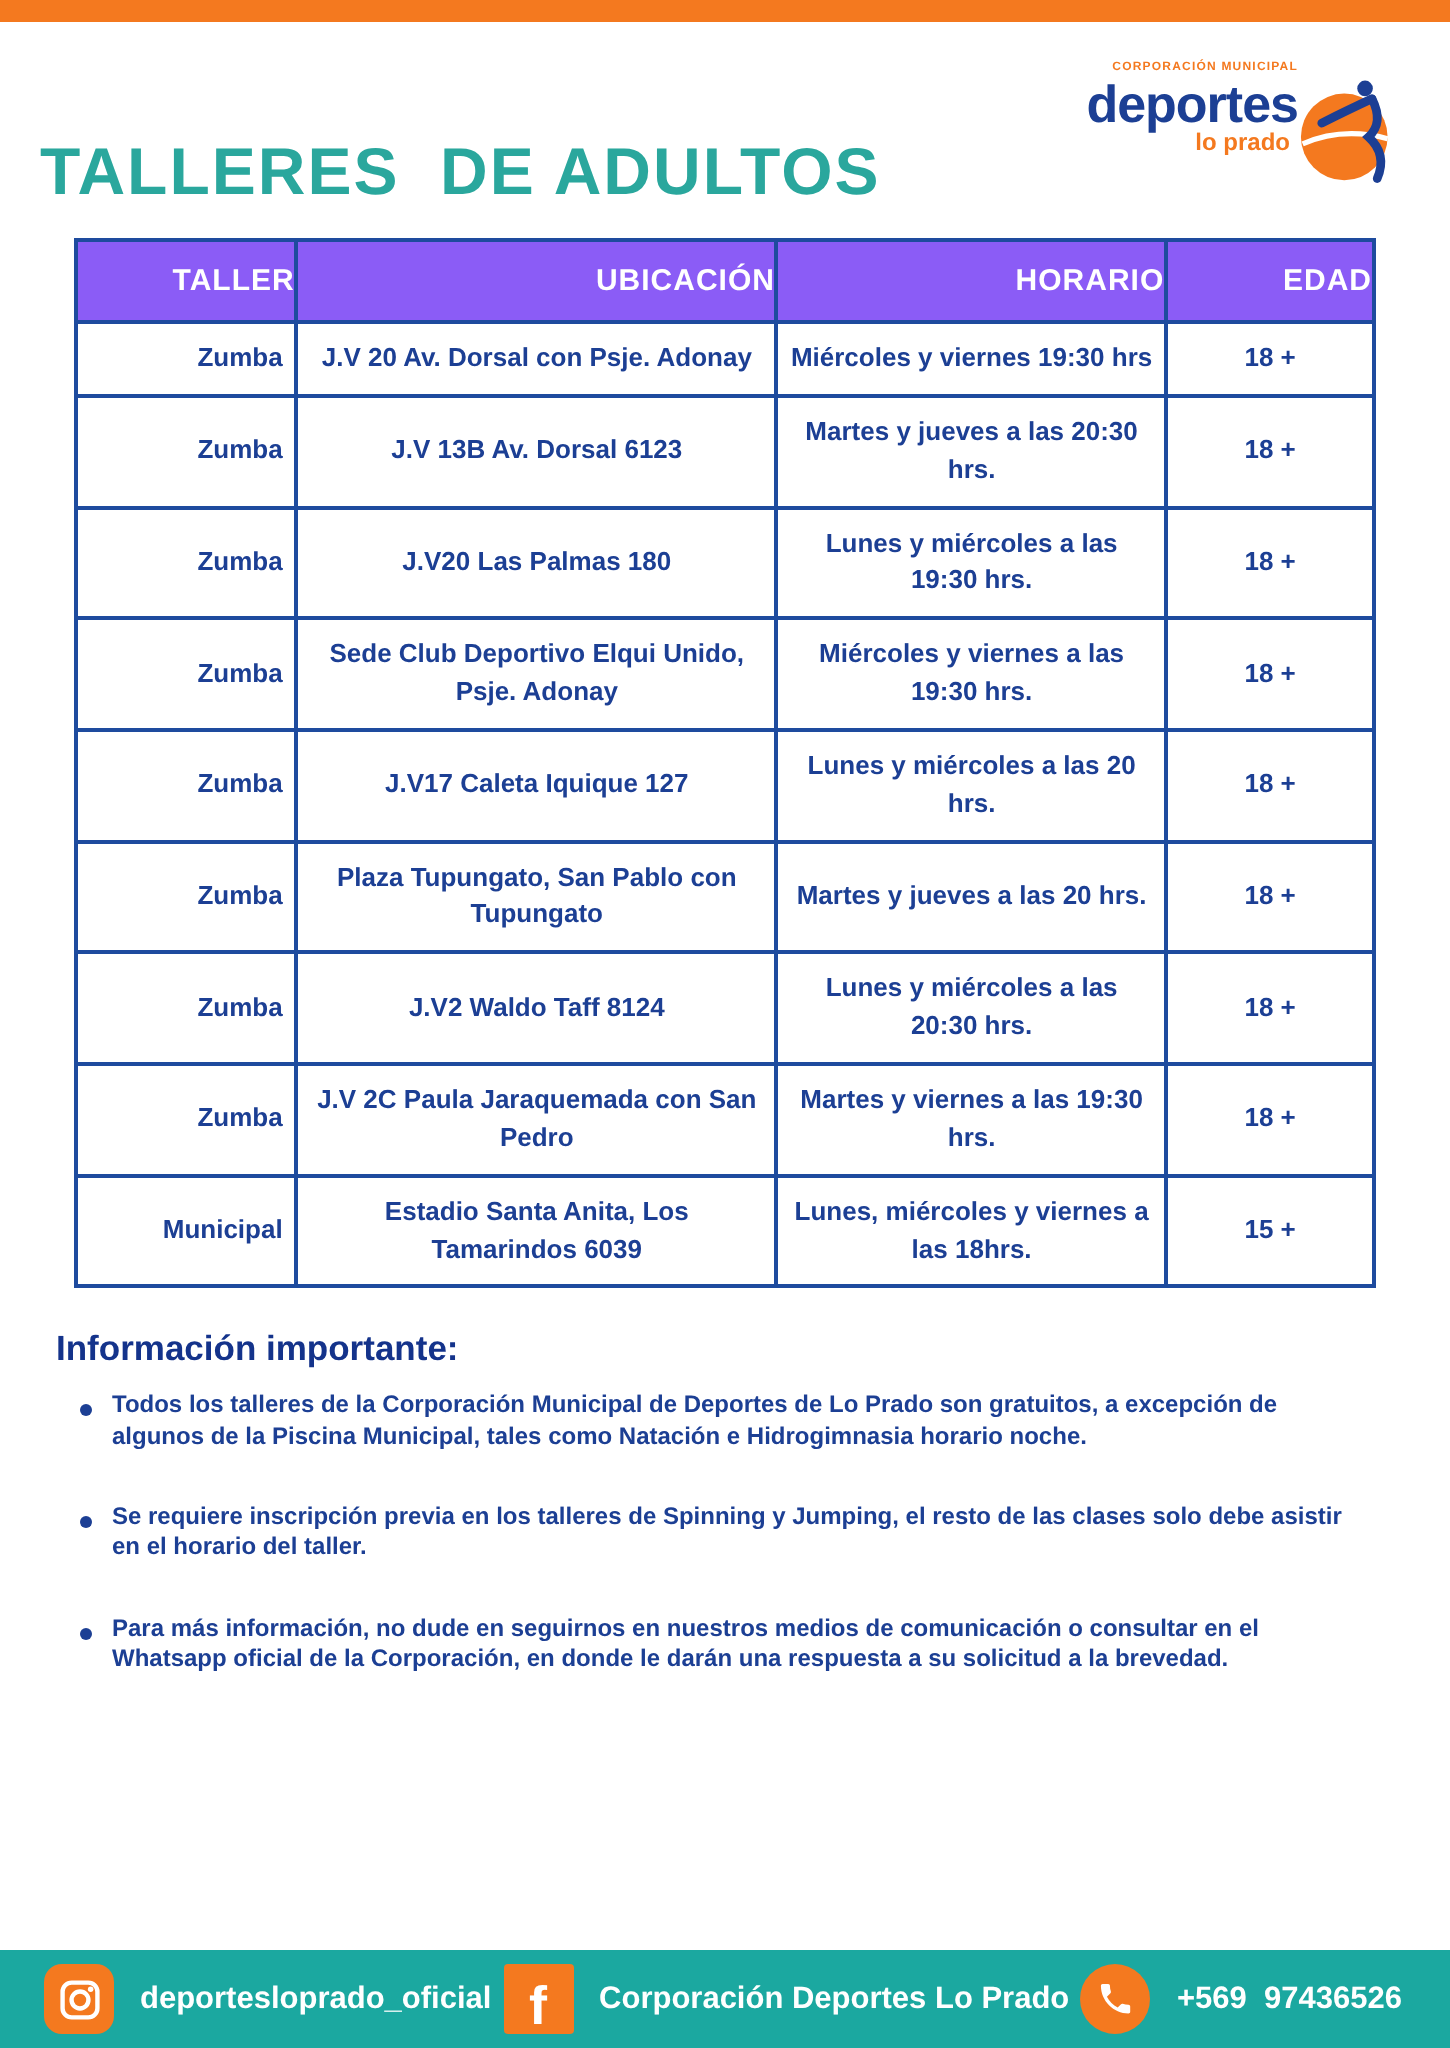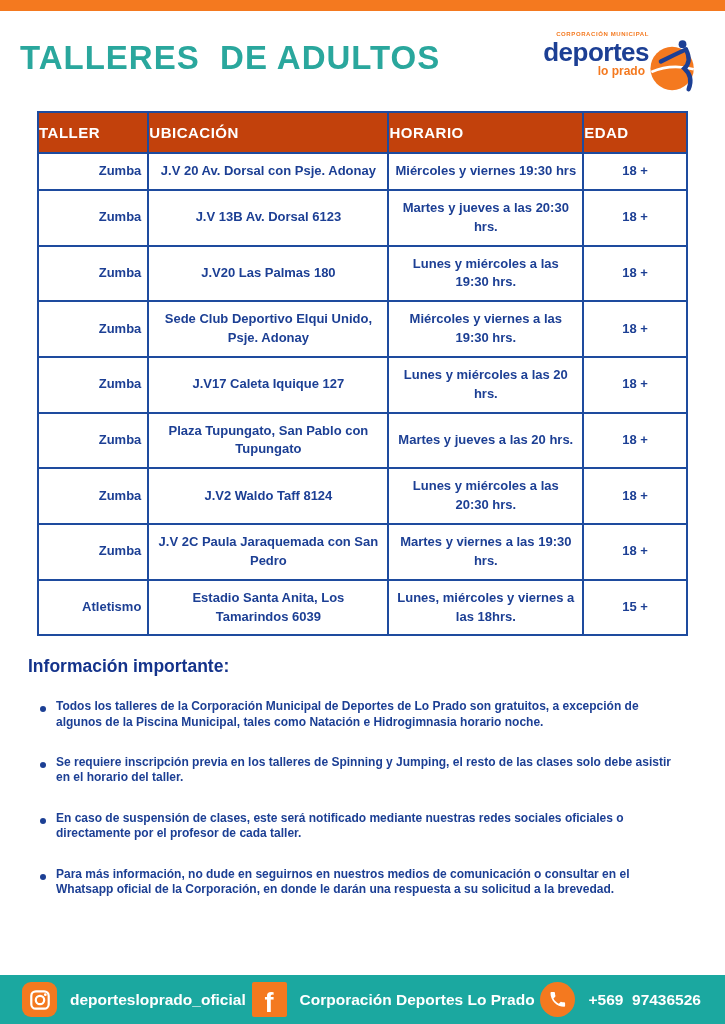--- a/index.html
+++ b/index.html
@@ -23,20 +23,21 @@
     align-items: flex-start;
     padding: 20px 18px 14px 20px;
   }
   .page-title {
     color: #2AA79D;
     font-size: 33px;
     font-weight: 800;
     letter-spacing: 1px;
     white-space: pre;
     padding-top: 8px;
+    margin-top: 28px;
   }
   .logo {
     display: flex;
     align-items: flex-start;
     gap: 4px;
     padding-right: 8px;
   }
   .logo-text {
     display: flex;
     flex-direction: column;
@@ -65,27 +66,27 @@
   .logo-ball { margin-left: -6px; margin-top: 6px; }
 
   .table-wrap { padding: 0 37px; }
   table {
     width: 100%;
     border-collapse: collapse;
     table-layout: fixed;
   }
   th, td { border: 2px solid #1E4B9E; }
   th {
-    background: #c2410c;
+    background: #8b5cf6;
     color: #ffffff;
     font-size: 15px;
     font-weight: bold;
     letter-spacing: 0.5px;
     height: 41px;
-    text-align: left;
+    text-align: right;
   }
   td {
     color: #1C3F94;
     font-size: 13px;
     font-weight: bold;
     text-align: center;
     padding: 8px 6px;
     line-height: 1.45;
   }
   td.c-taller { text-align: right; padding-left: 10px; }
@@ -94,21 +95,21 @@
   col.w-hor    { width: 30%; }
   col.w-edad   { width: 16%; }
 
   .info {
     padding: 20px 28px 0 28px;
   }
   .info-heading {
     color: #14338B;
     font-size: 17.5px;
     font-weight: 800;
-    margin-bottom: 22px;
+    margin-bottom: 10px;
   }
   .info ul { list-style: none; }
   .info li {
     position: relative;
     color: #1C3F94;
     font-size: 12px;
     font-weight: bold;
     line-height: 1.28;
     padding-left: 28px;
     margin-bottom: 25px;
@@ -246,35 +247,34 @@
         <td>Lunes y miércoles a las 20:30 hrs.</td>
         <td>18 +</td>
       </tr>
       <tr>
         <td class="c-taller">Zumba</td>
         <td>J.V 2C Paula Jaraquemada con San Pedro</td>
         <td>Martes y viernes a las 19:30 hrs.</td>
         <td>18 +</td>
       </tr>
       <tr>
-        <td class="c-taller">Atletismo</td>
+        <td class="c-taller">Municipal</td>
         <td>Estadio Santa Anita, Los Tamarindos 6039</td>
         <td>Lunes, miércoles y viernes a las 18hrs.</td>
         <td>15 +</td>
       </tr>
     </tbody>
   </table>
 </div>
 
 <div class="info">
   <div class="info-heading">Información importante:</div>
   <ul>
     <li><span class="bullet-dot"></span><span>Todos los talleres de la Corporación Municipal de Deportes de Lo Prado son gratuitos, a excepción de algunos de la Piscina Municipal, tales como Natación e Hidrogimnasia horario noche.</span></li>
     <li><span class="bullet-dot"></span><span>Se requiere inscripción previa en los talleres de Spinning y Jumping, el resto de las clases solo debe asistir en el horario del taller.</span></li>
-    <li><span class="bullet-dot"></span><span>En caso de suspensión de clases, este será notificado mediante nuestras redes sociales oficiales o directamente por el profesor de cada taller.</span></li>
     <li><span class="bullet-dot"></span><span>Para más información, no dude en seguirnos en nuestros medios de comunicación o consultar en el Whatsapp oficial de la Corporación, en donde le darán una respuesta a su solicitud a la brevedad.</span></li>
   </ul>
 </div>
 
 <div class="footer">
   <div class="footer-item">
     <span class="icon-box icon-insta">
       <svg width="22" height="22" viewBox="0 0 24 24">
         <rect x="2.5" y="2.5" width="19" height="19" rx="5" fill="none" stroke="#ffffff" stroke-width="2.4"></rect>
         <circle cx="12" cy="12" r="4.6" fill="none" stroke="#ffffff" stroke-width="2.4"></circle>

